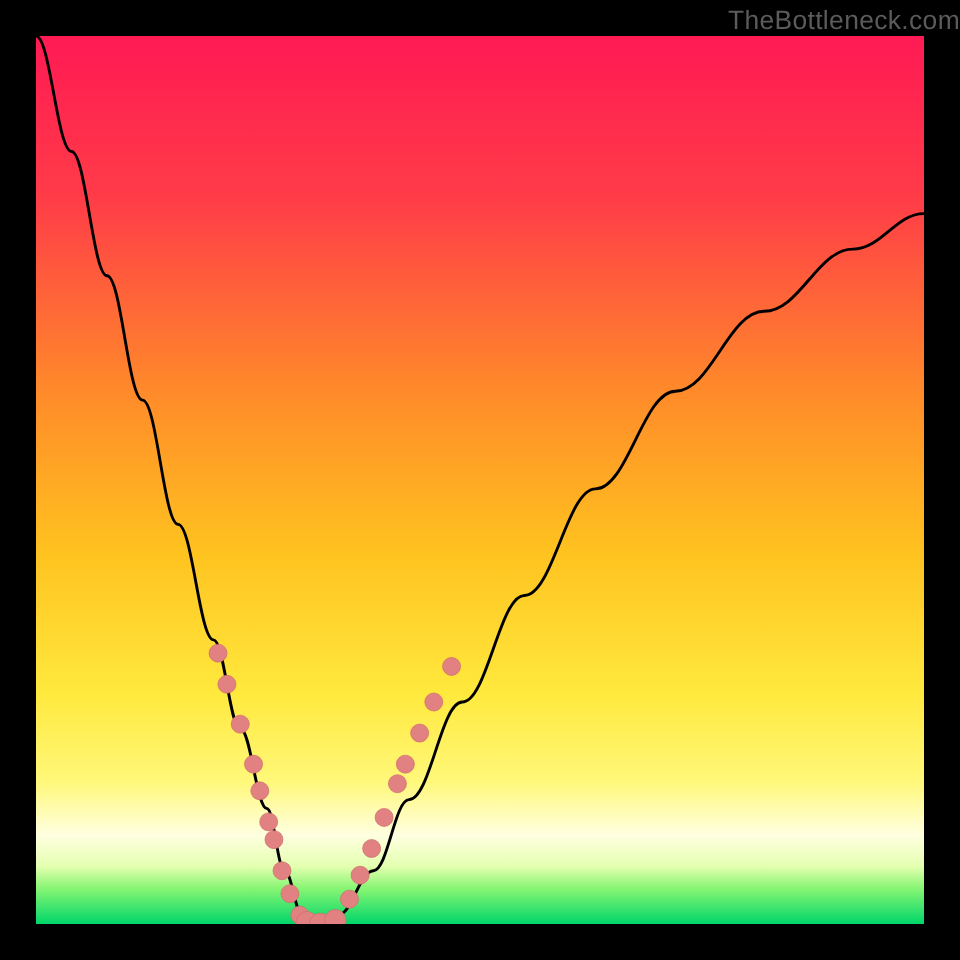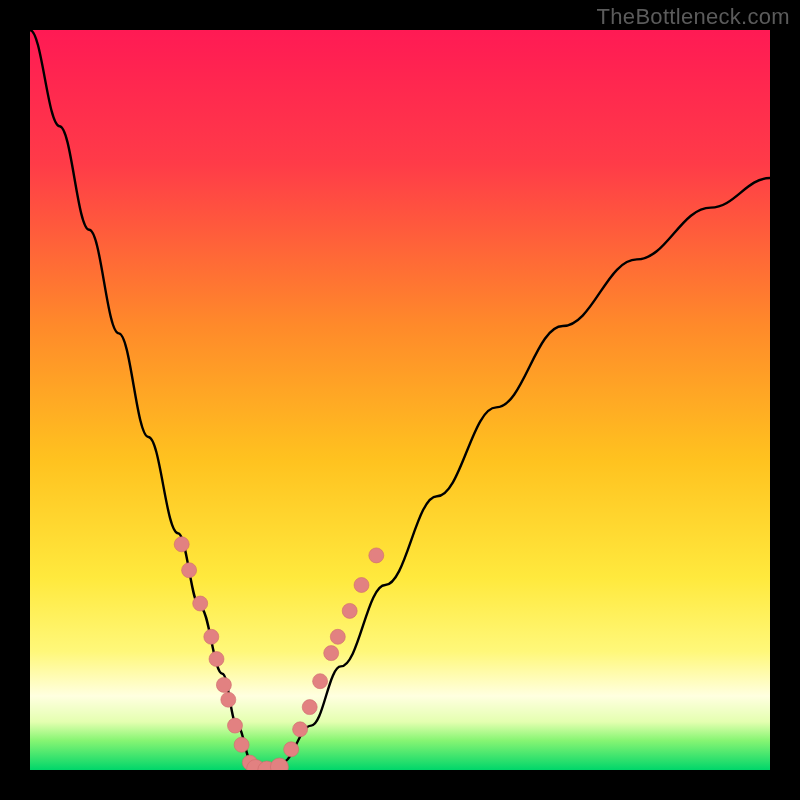--- a/index.html
+++ b/index.html
@@ -19,21 +19,21 @@
     height: 740px;
     overflow: hidden;
   }
   .gradient {
     position: absolute;
     inset: 0;
   }
   .watermark {
     position: absolute;
     top: 4px;
-    right: 10px;
+    right: 0;
     color: #5b5b5b;
     font-size: 22px;
     font-weight: 500;
     letter-spacing: 0.3px;
     z-index: 30;
   }
   svg.curve {
     position: absolute;
     inset: 0;
     z-index: 10;

